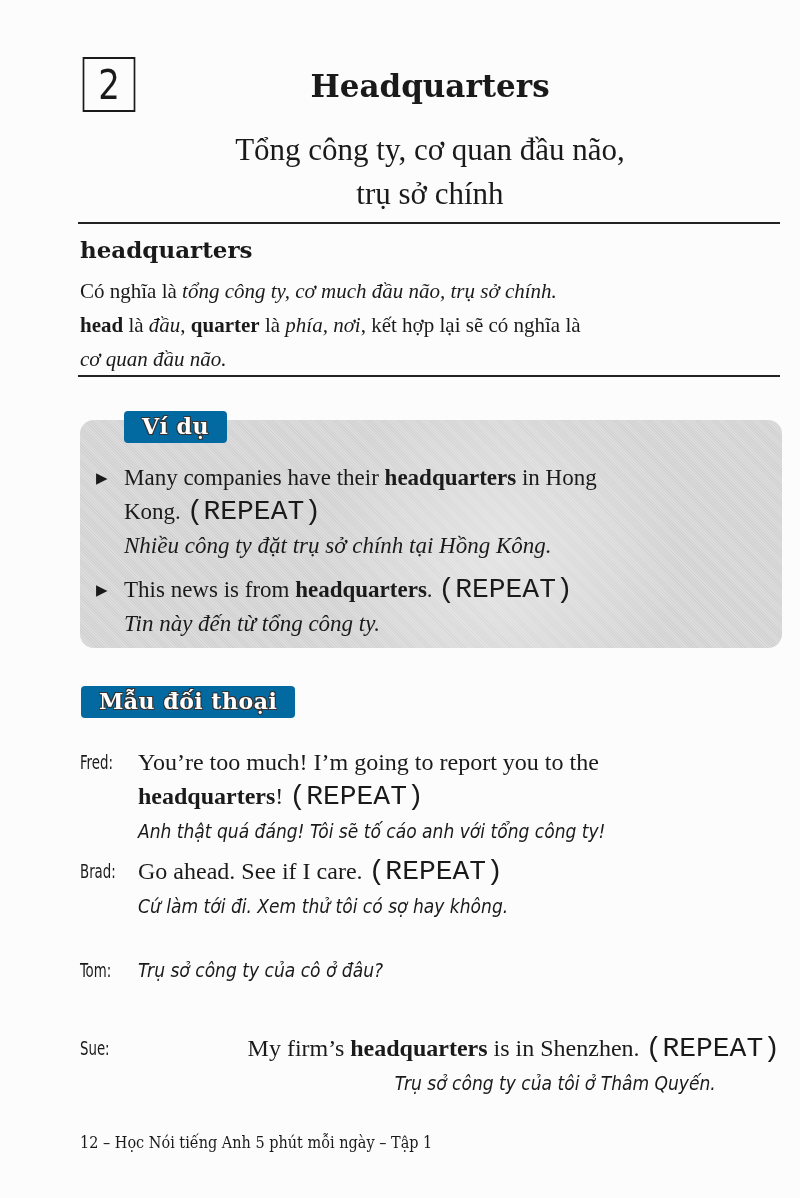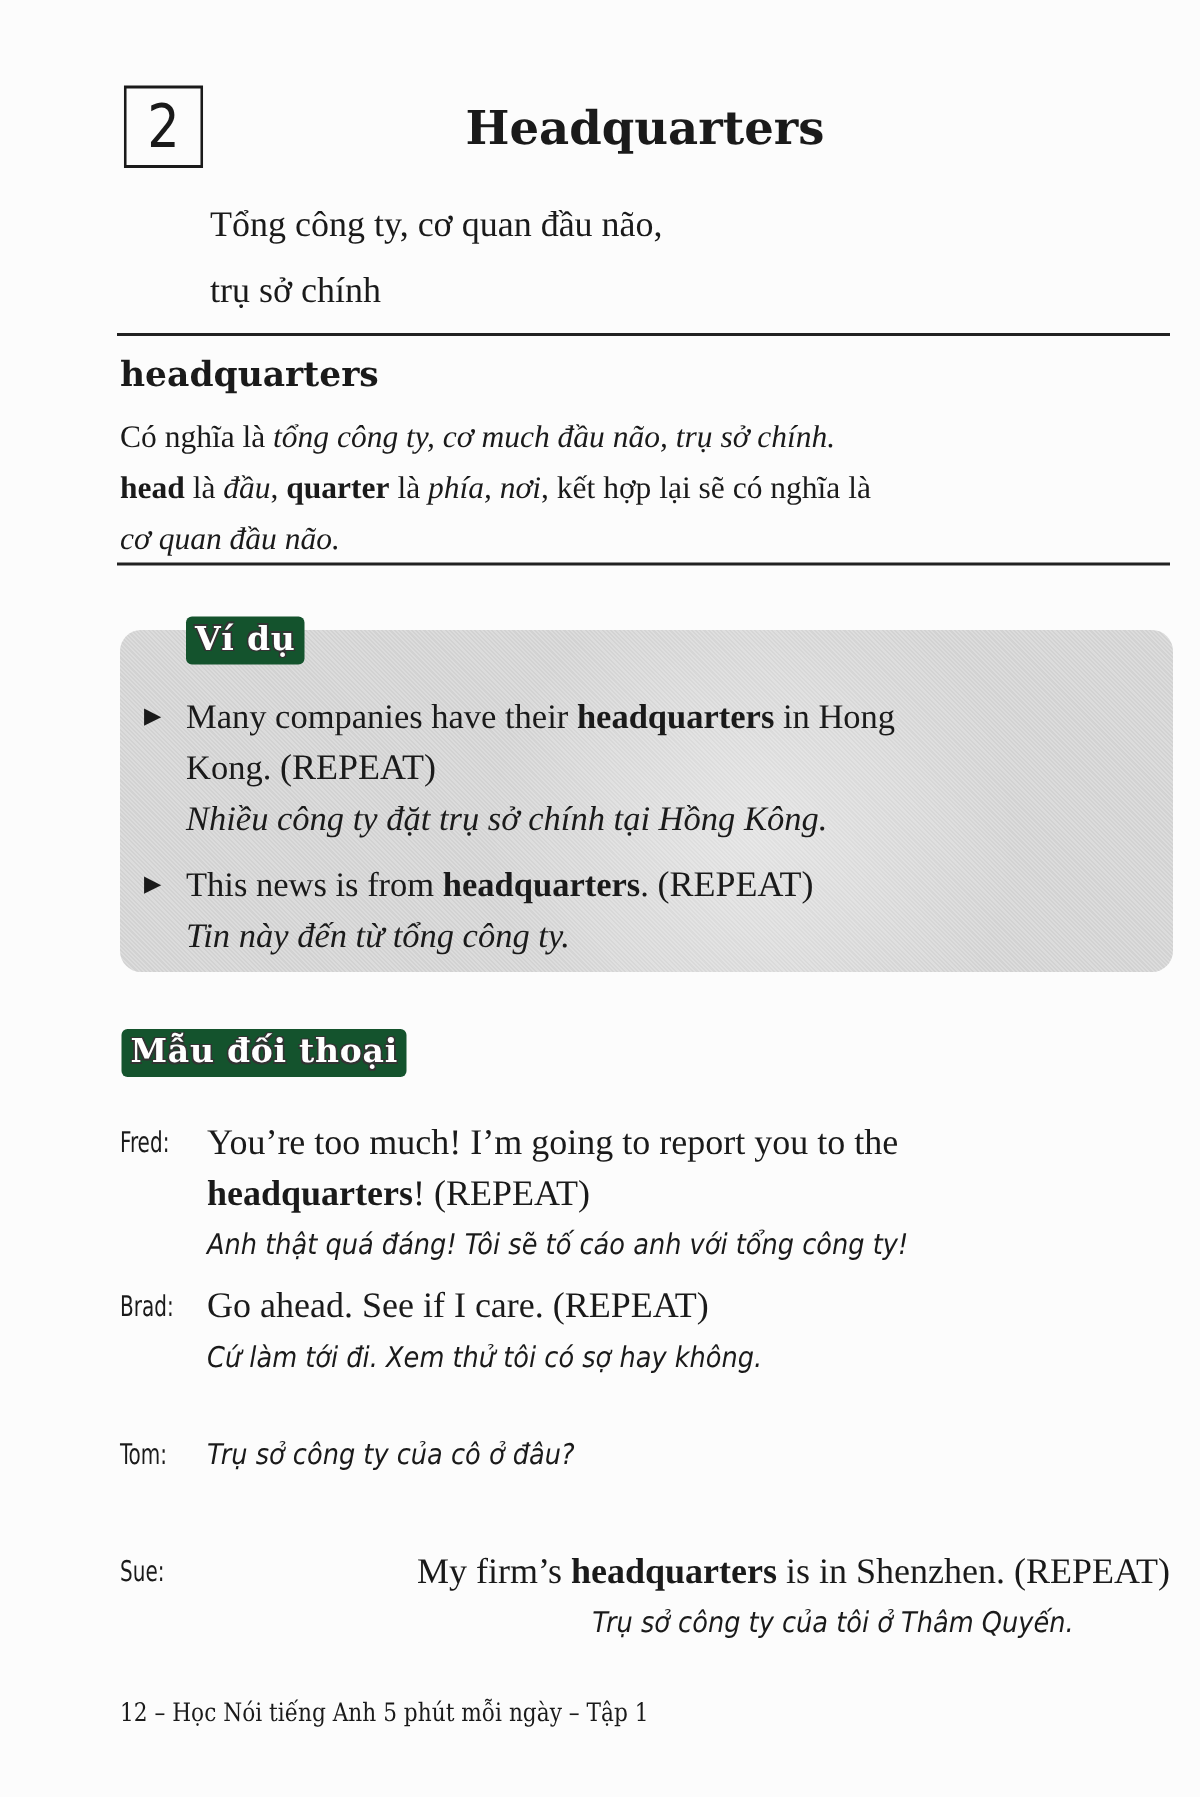--- a/index.html
+++ b/index.html
@@ -22,23 +22,23 @@
       transform: scaleX(0.85);
     }
     .title {
       position: absolute; left: 200px; top: 68px; width: 460px;
       text-align: center;
       font-family: "DejaVu Serif", serif;
       font-weight: bold; font-size: 31px;
     }
     .subtitle {
       position: absolute; left: 140px; top: 128px; width: 580px;
-      text-align: left;
+      text-align: center;
       font-family: "Liberation Serif", serif;
-      font-size: 24px; line-height: 44px;
+      font-size: 31px; line-height: 44px;
     }
     .rule {
       position: absolute; left: 78px; width: 702px; height: 2px;
       background: #222;
     }
     .term {
       position: absolute; left: 80px; top: 236px;
       font-family: "DejaVu Serif", serif;
       font-weight: bold; font-size: 23px;
     }
@@ -52,27 +52,27 @@
       position: absolute; left: 80px; top: 420px;
       width: 702px; height: 228px;
       border-radius: 14px;
       background:
         radial-gradient(circle at 60% 60%, rgba(255,255,255,0.35), rgba(255,255,255,0) 40%),
         repeating-linear-gradient(45deg, #d2d2d2 0 1px, #dcdcdc 1px 2px);
       background-color: #d6d6d6;
     }
     .badge {
       position: absolute;
-      background: #14532d;
+      background: #0369a1;
       color: #fff;
       border-radius: 4px;
       font-family: "DejaVu Serif", serif;
       font-weight: bold;
       font-size: 22px;
-      padding: 0 6px;
+      padding: 0 18px;
       height: 32px; line-height: 30px;
       text-shadow: 1px 1px 0 #333, -1px -1px 0 #333, 1px -1px 0 #333, -1px 1px 0 #333;
       letter-spacing: 0.5px;
     }
     .badge-examples { left: 124px; top: 411px; }
     .badge-dialogue { left: 81px; top: 686px; }
     .ex-item {
       position: absolute; left: 96px; width: 650px;
       font-size: 23px; line-height: 34px;
     }
@@ -97,21 +97,21 @@
       font-size: 24px; line-height: 34px;
     }
     .dlg-trans {
       margin-left: 58px;
       font-family: "DejaVu Sans", sans-serif;
       font-style: italic;
       font-size: 19px; line-height: 34px;
       transform: scaleX(0.9); transform-origin: left center;
       white-space: nowrap;
     }
-    .rep { font-size: 24px; }
+    .rep { font-size: 28px; font-family: Liberation Mono, monospace; }
     .footer {
       position: absolute; left: 80px; top: 1132px;
       font-family: "DejaVu Serif", serif;
       font-size: 17px;
       transform: scaleX(0.85); transform-origin: left center;
     }
   </style>
 </head>
 <body>
 

